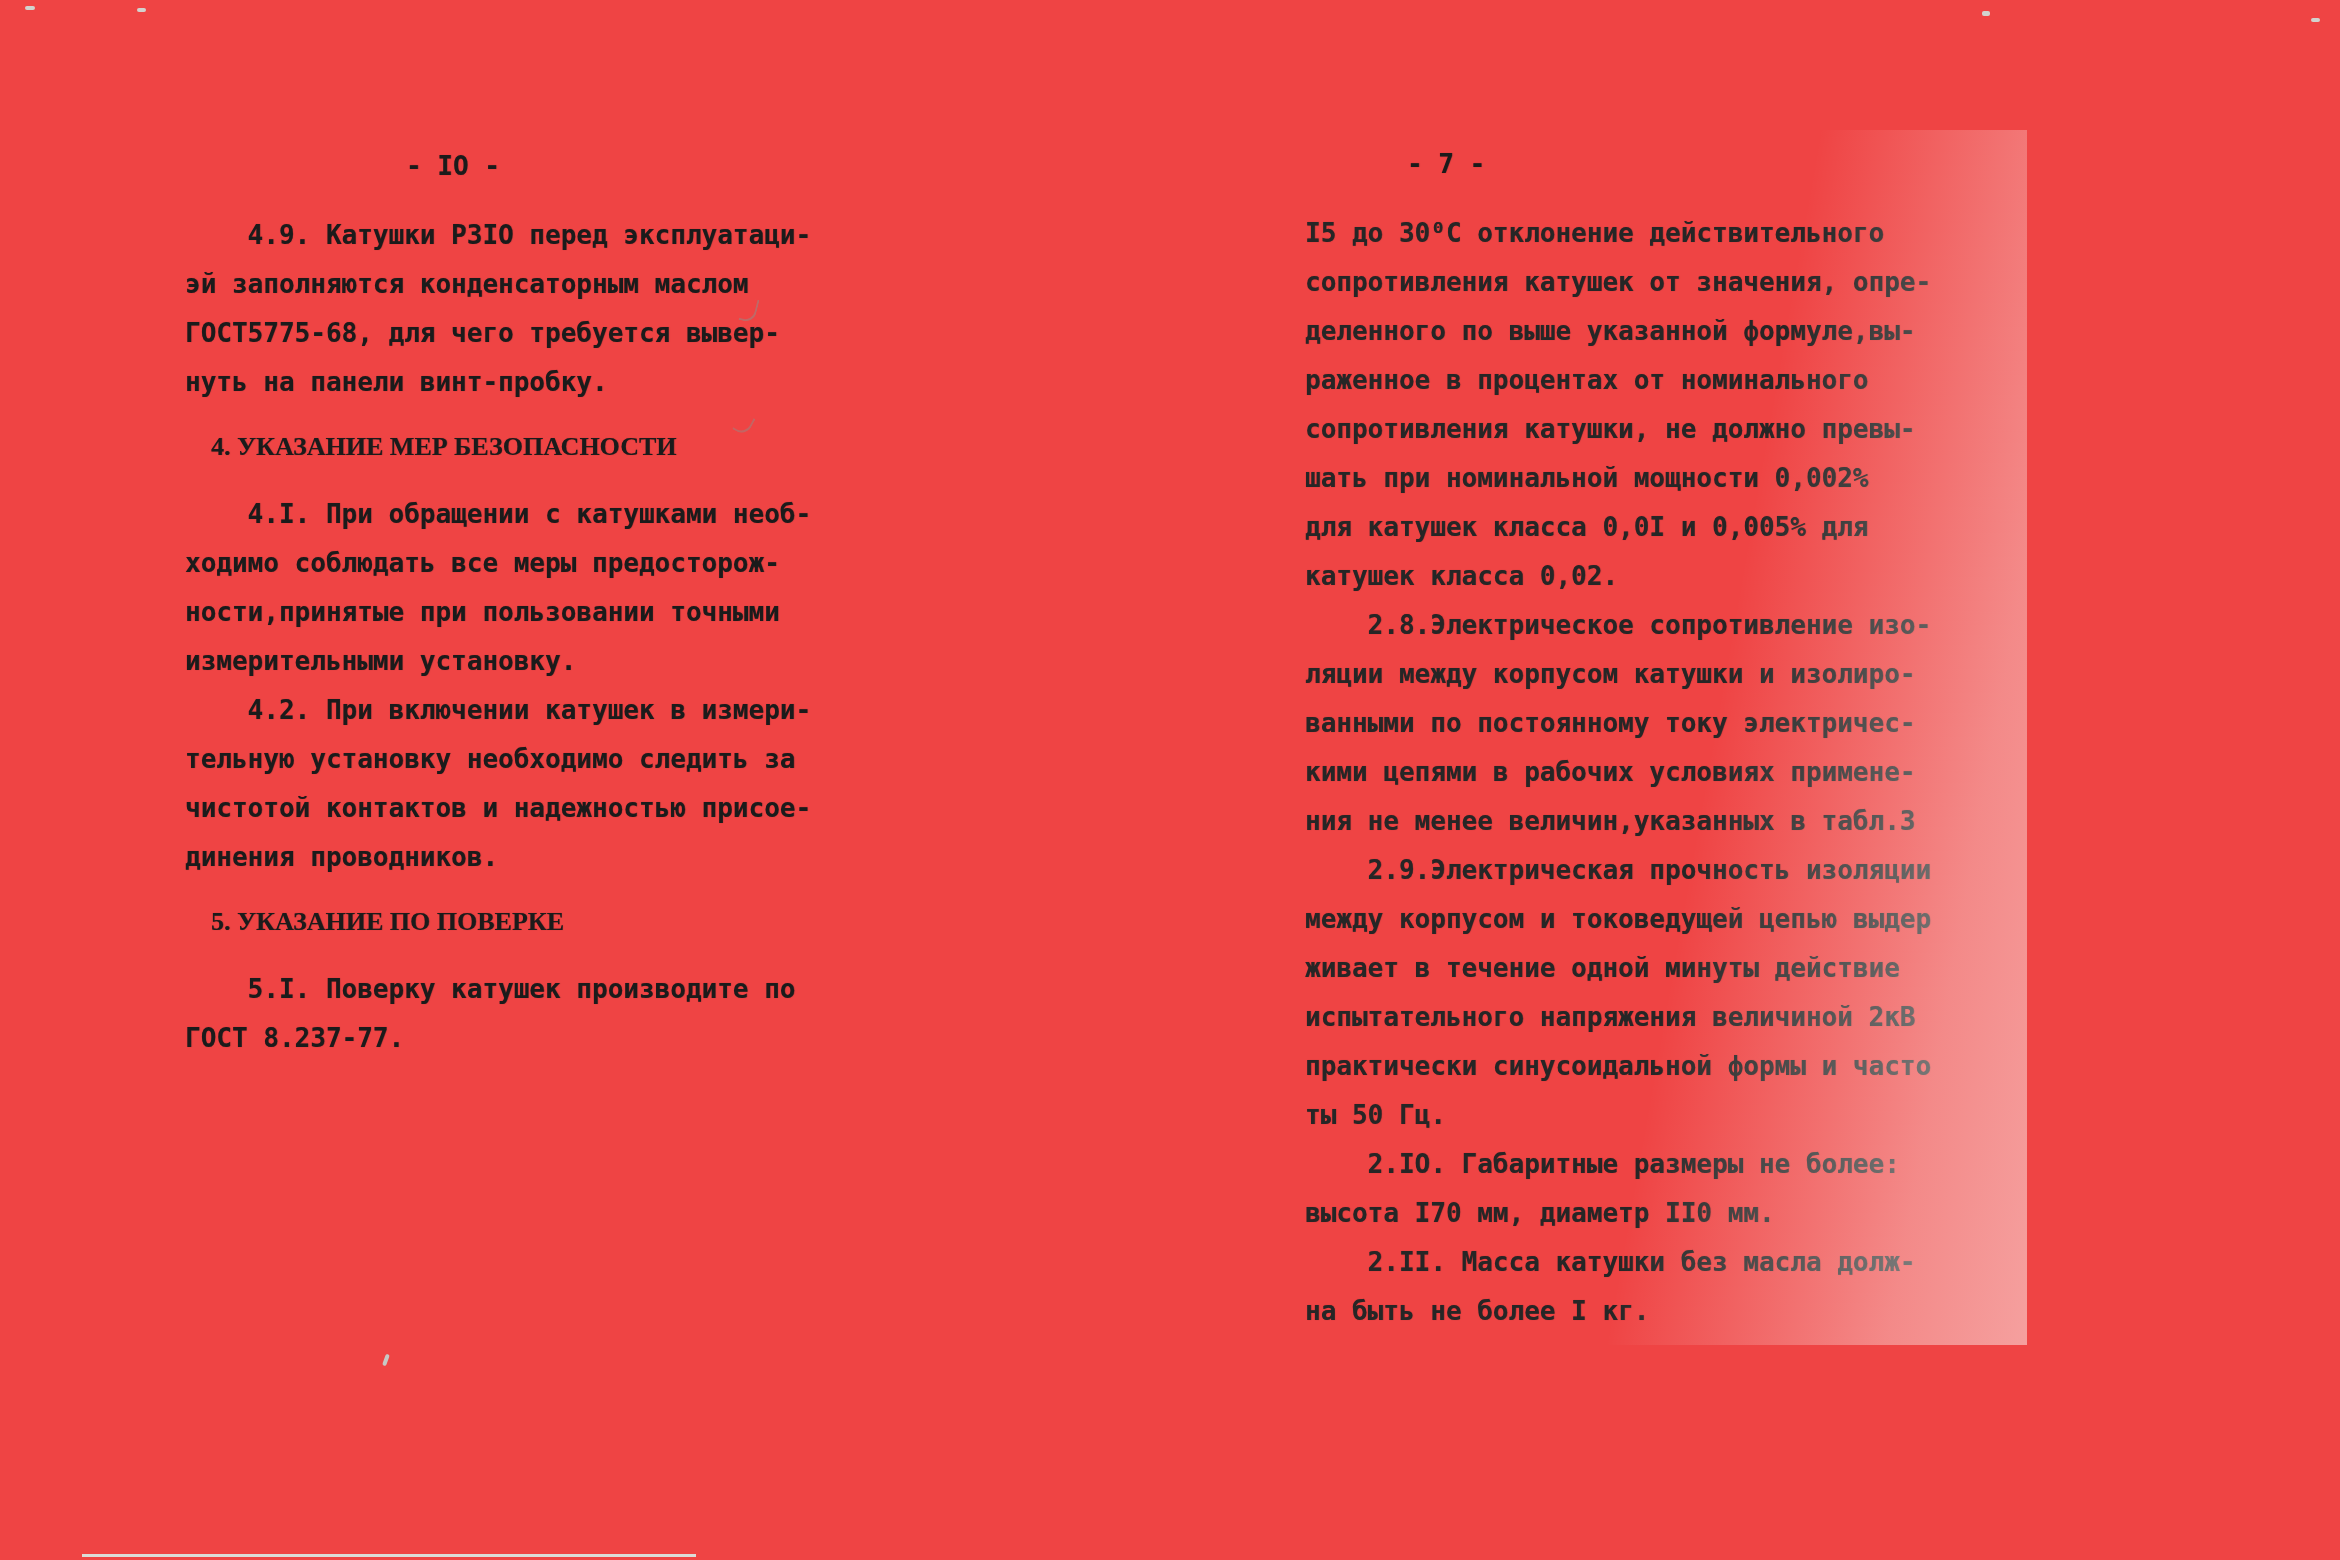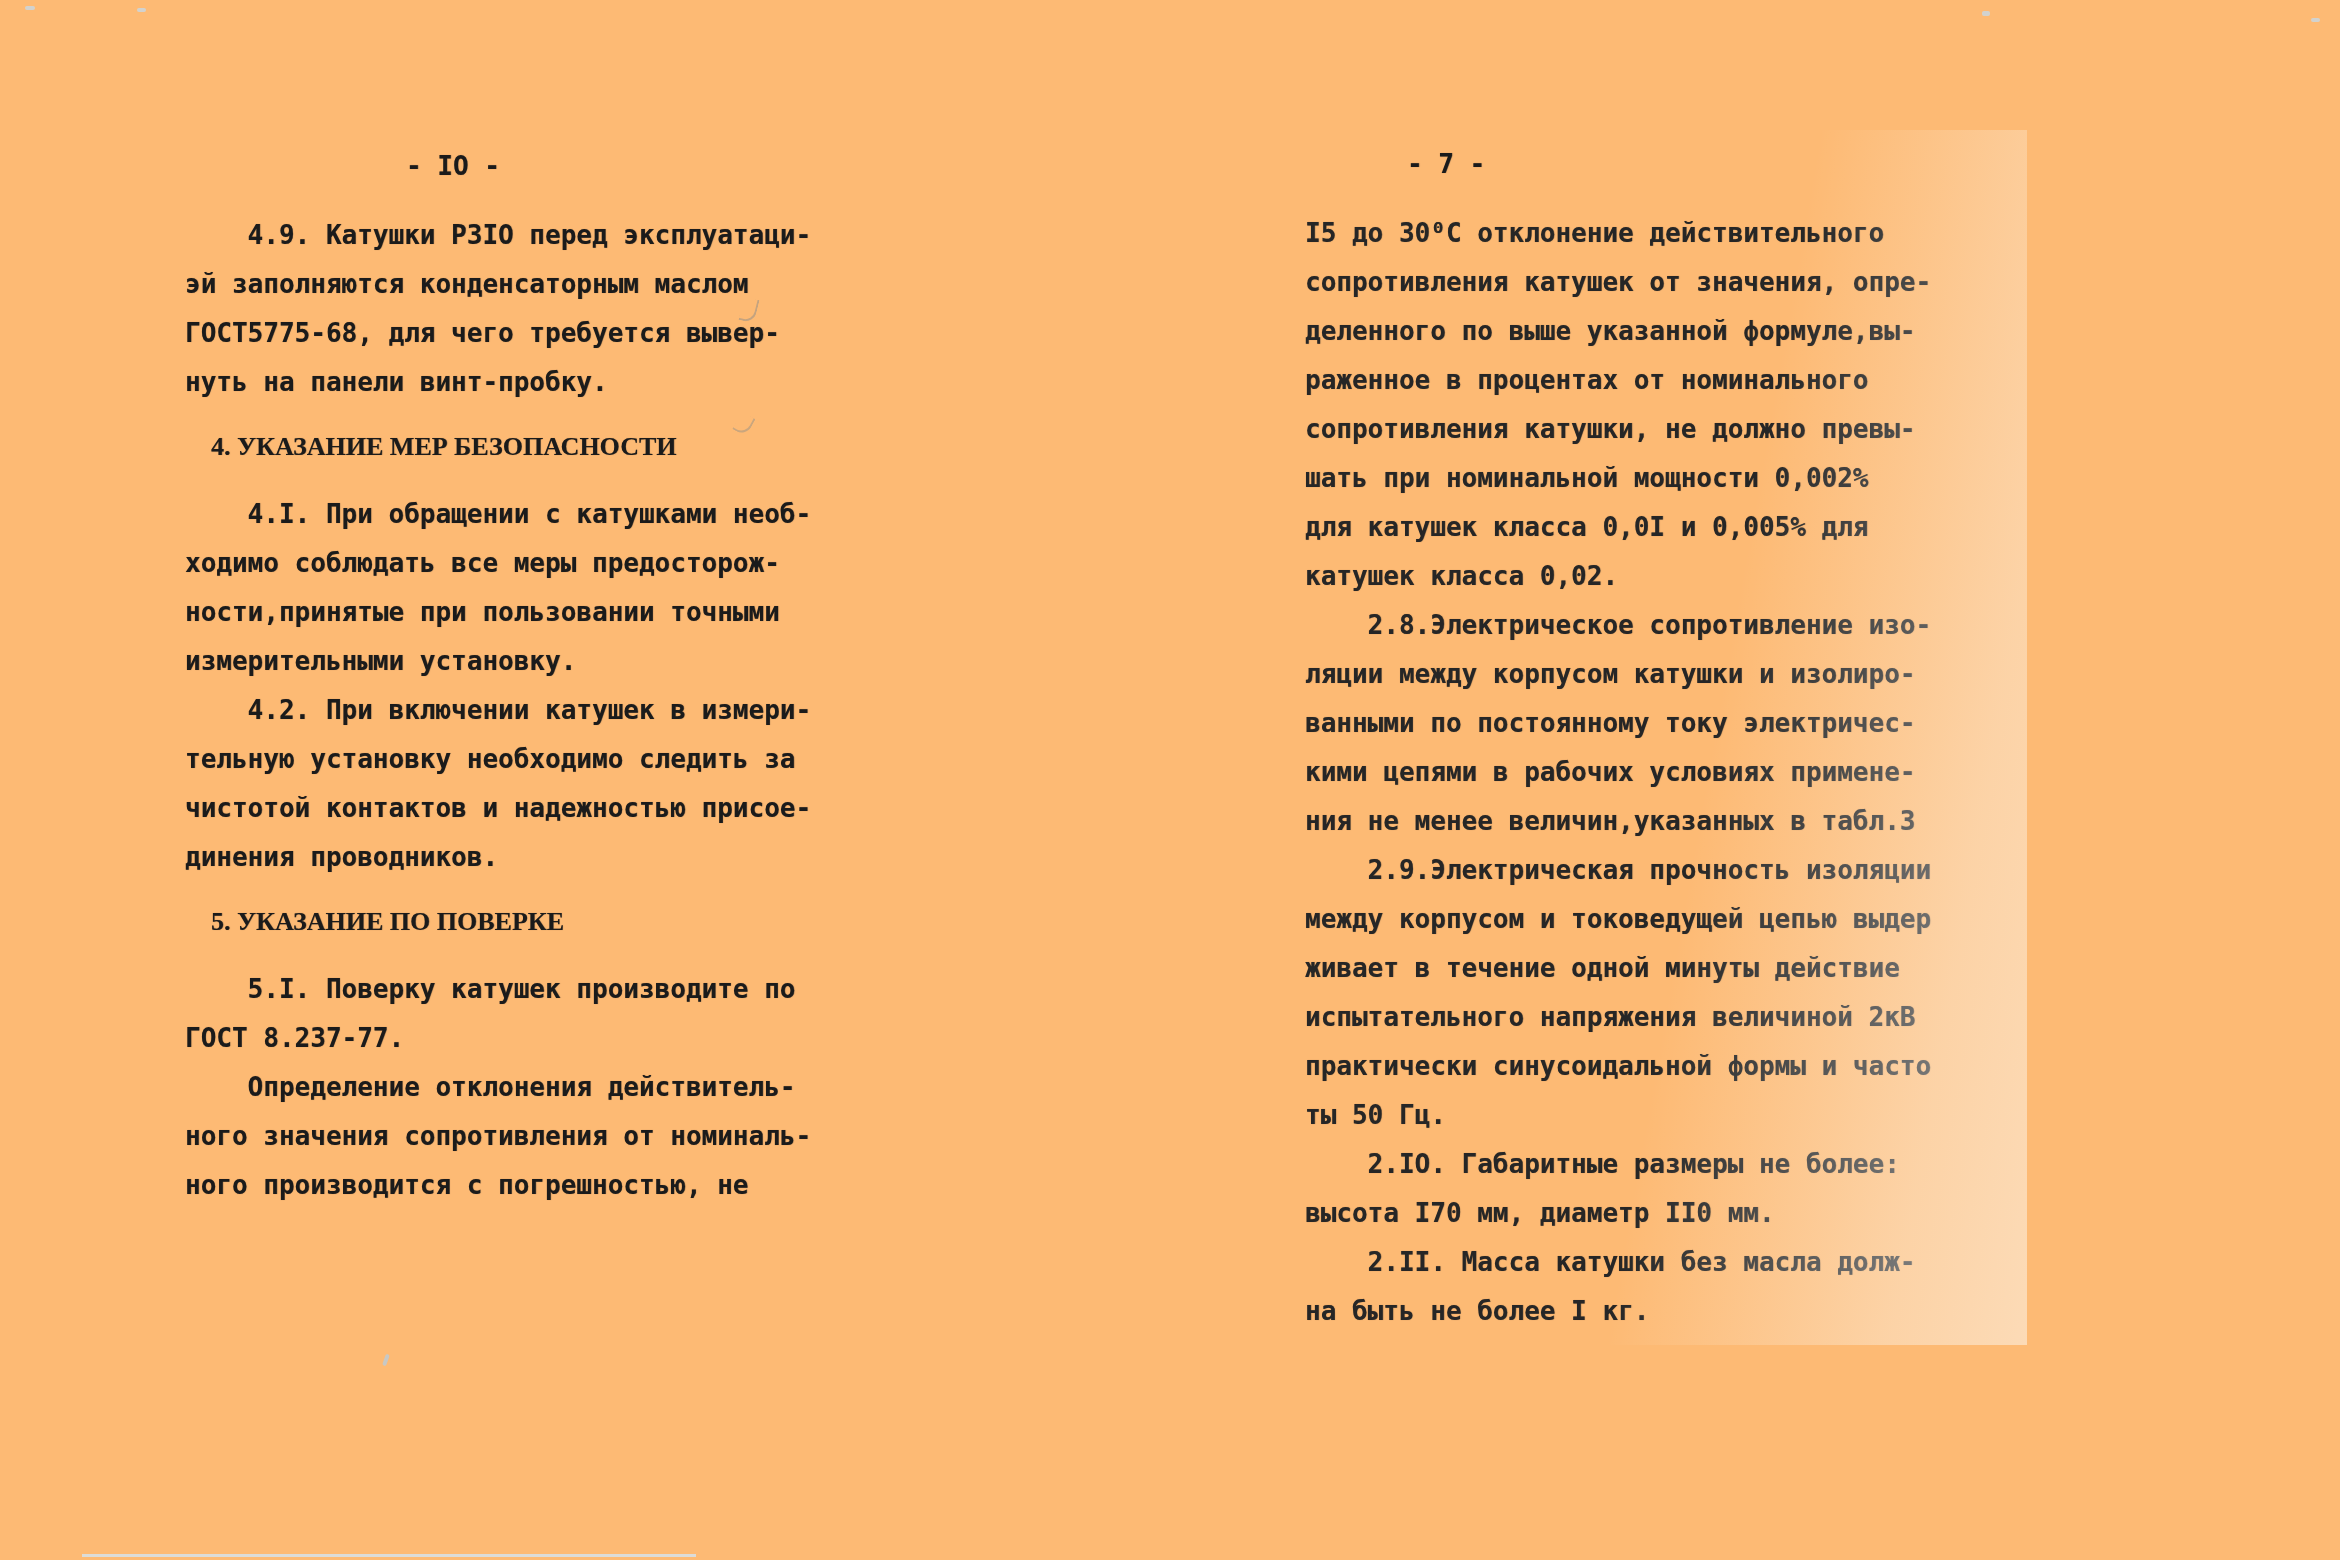--- a/index.html
+++ b/index.html
@@ -1,21 +1,21 @@
 <!DOCTYPE html>
 <html><head>
 <meta charset="utf-8">
 <style>
   html, body { margin: 0; padding: 0; background: #e8e8e4; }
 
   .scan {
     position: relative;
     width: 2341px;
     height: 1560px;
-    background: #fdba74;
+    background: #ef4444;
     overflow: hidden;
     font-family: "DejaVu Sans Mono", "Liberation Mono", monospace;
     font-weight: bold;
     color: #1b1b1b;
   }
 
   .page { position: absolute; }
   .page-left  { left: 185px;  top: 142px; width: 722px; }
   .page-right { left: 1305px; top: 140px; width: 722px; }
 
@@ -112,25 +112,20 @@
           <div class="line">чистотой контактов и надежностью присое-</div>
           <div class="line">динения проводников.</div>
         </div>
         <div class="paragraph heading">
           <div class="line">    5. УКАЗАНИЕ ПО ПОВЕРКЕ</div>
         </div>
         <div class="paragraph">
           <div class="line">    5.I. Поверку катушек производите по</div>
           <div class="line">ГОСТ 8.237-77.</div>
         </div>
-        <div class="paragraph">
-          <div class="line">    Определение отклонения действитель-</div>
-          <div class="line">ного значения сопротивления от номиналь-</div>
-          <div class="line">ного производится с погрешностью, не</div>
-        </div>
       </div>
   </section>
 
   <section class="page page-right">
     <div class="page-number pn-right">- 7 -</div>
     <div class="page-body">
         <div class="paragraph">
           <div class="line">I5 до 30⁰С отклонение действительного</div>
           <div class="line">сопротивления катушек от значения, опре-</div>
           <div class="line">деленного по выше указанной формуле,вы-</div>

